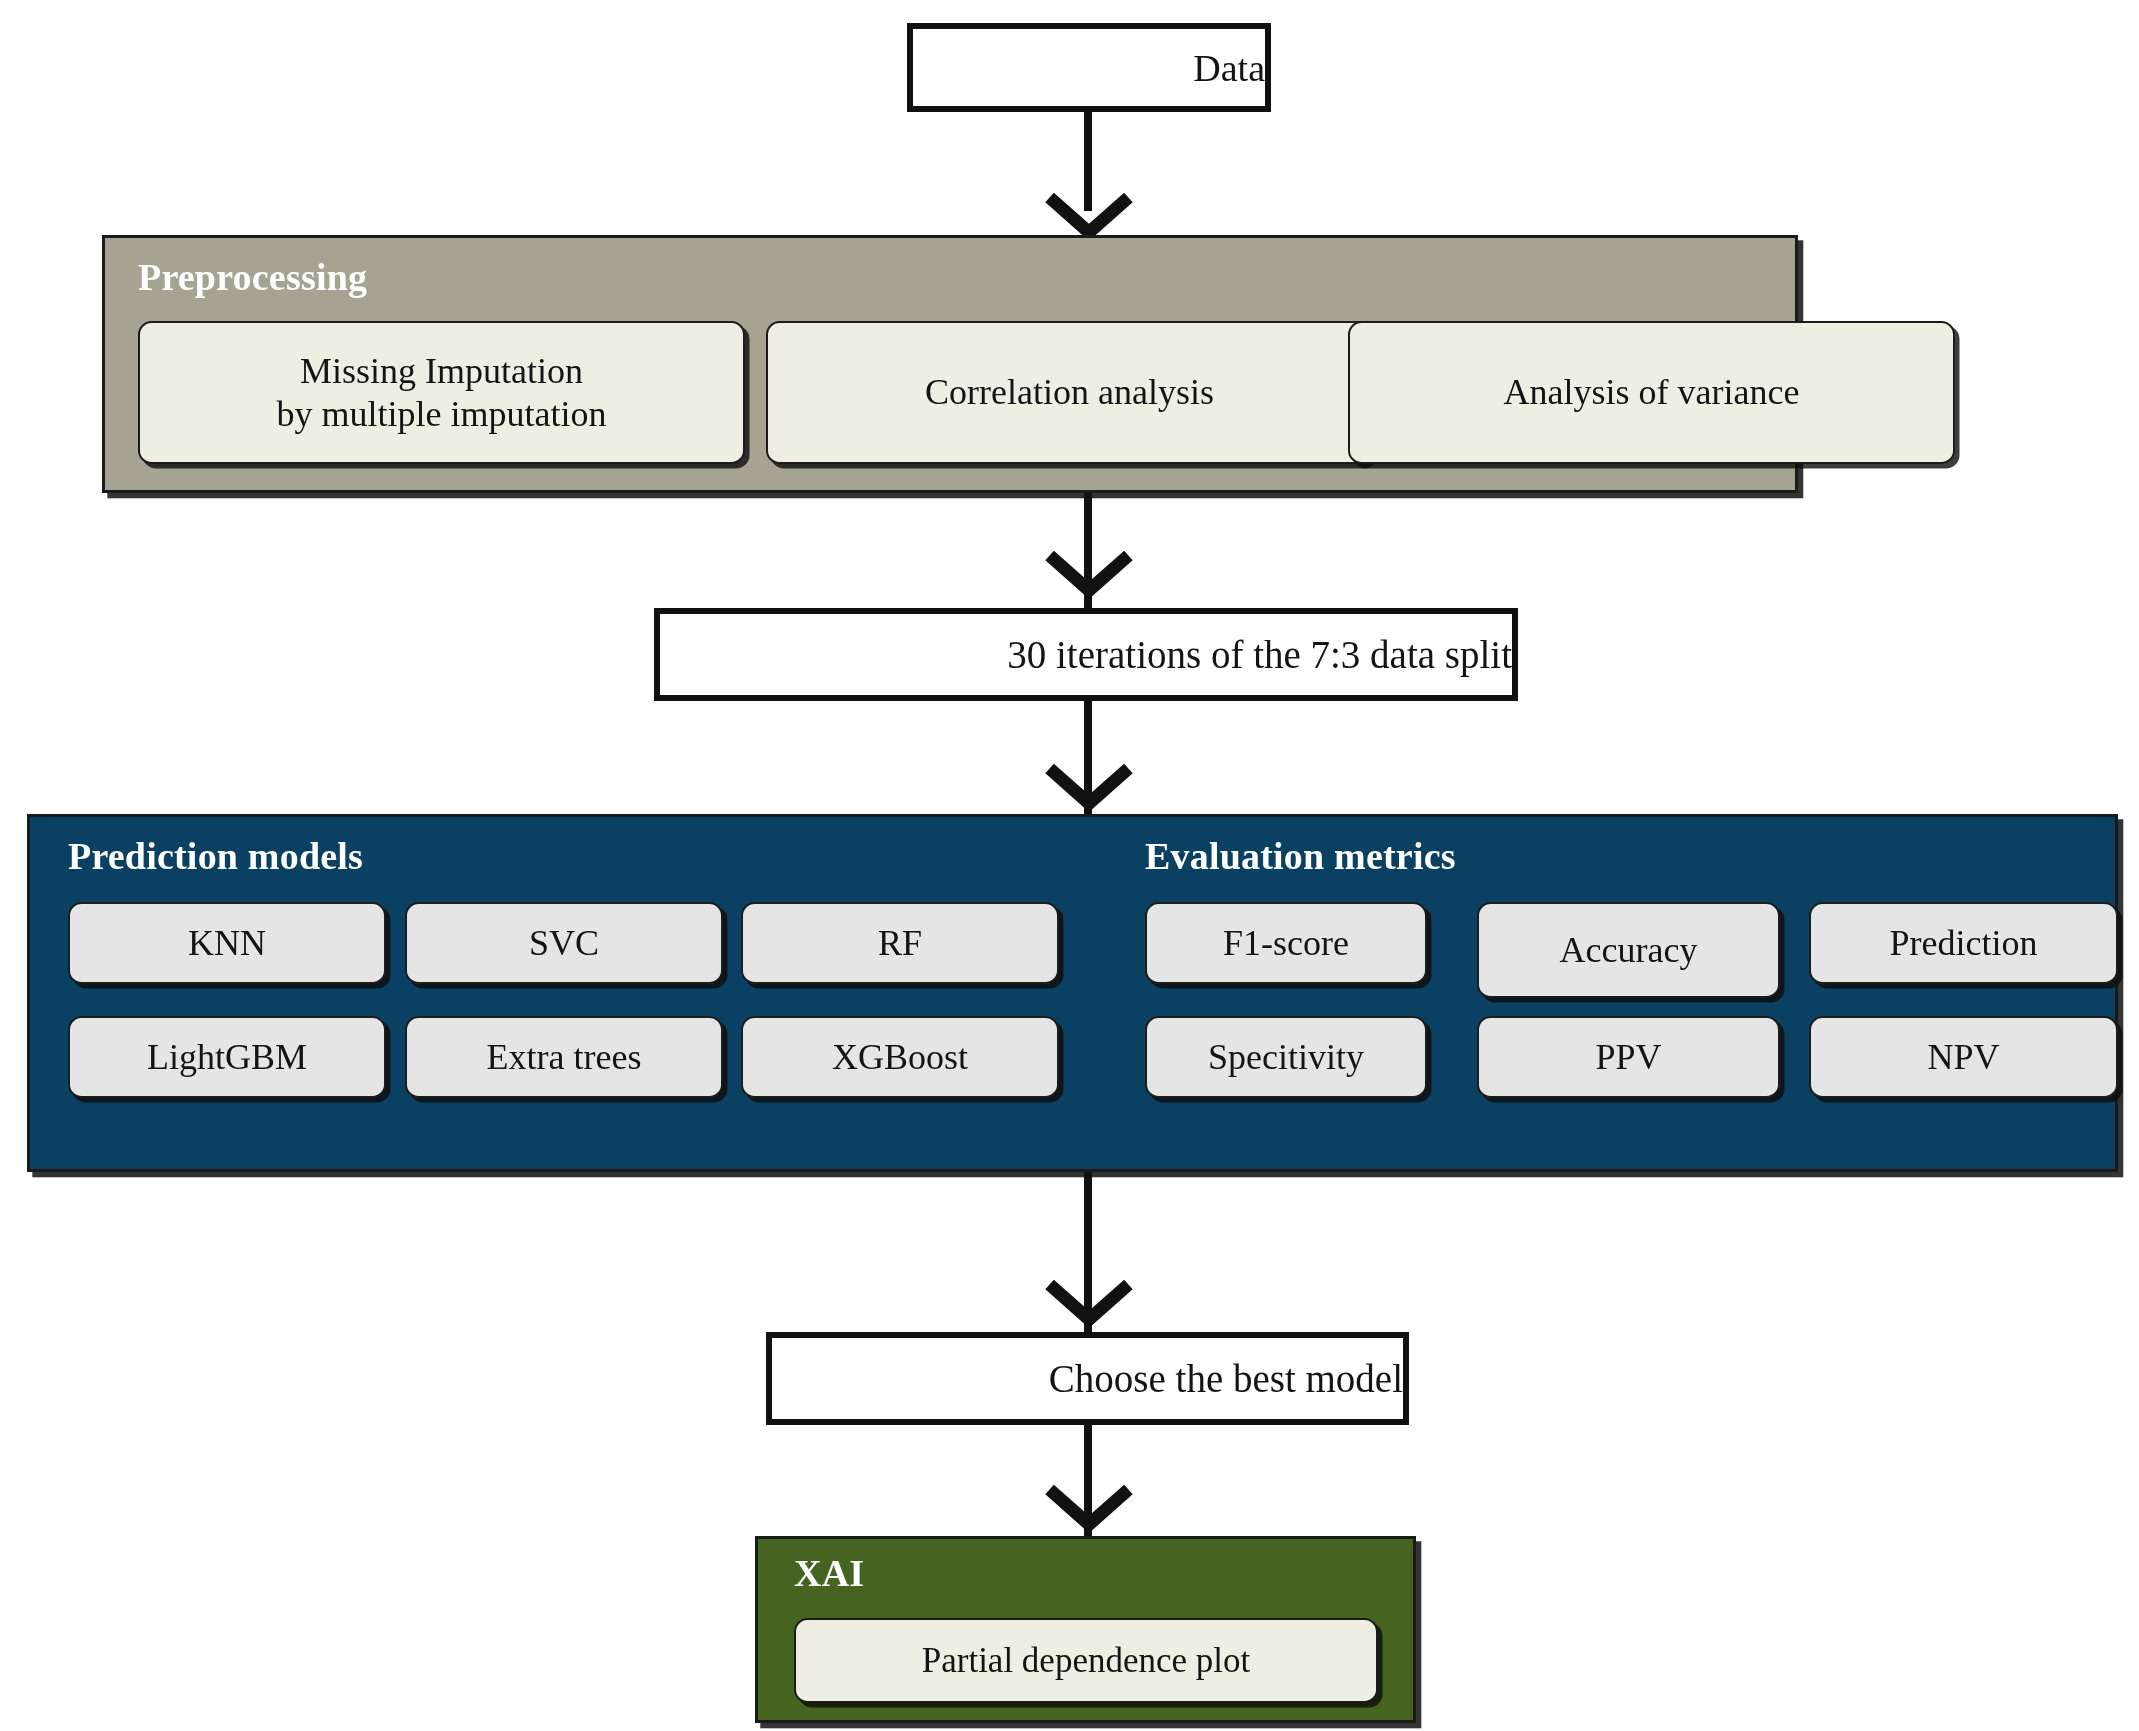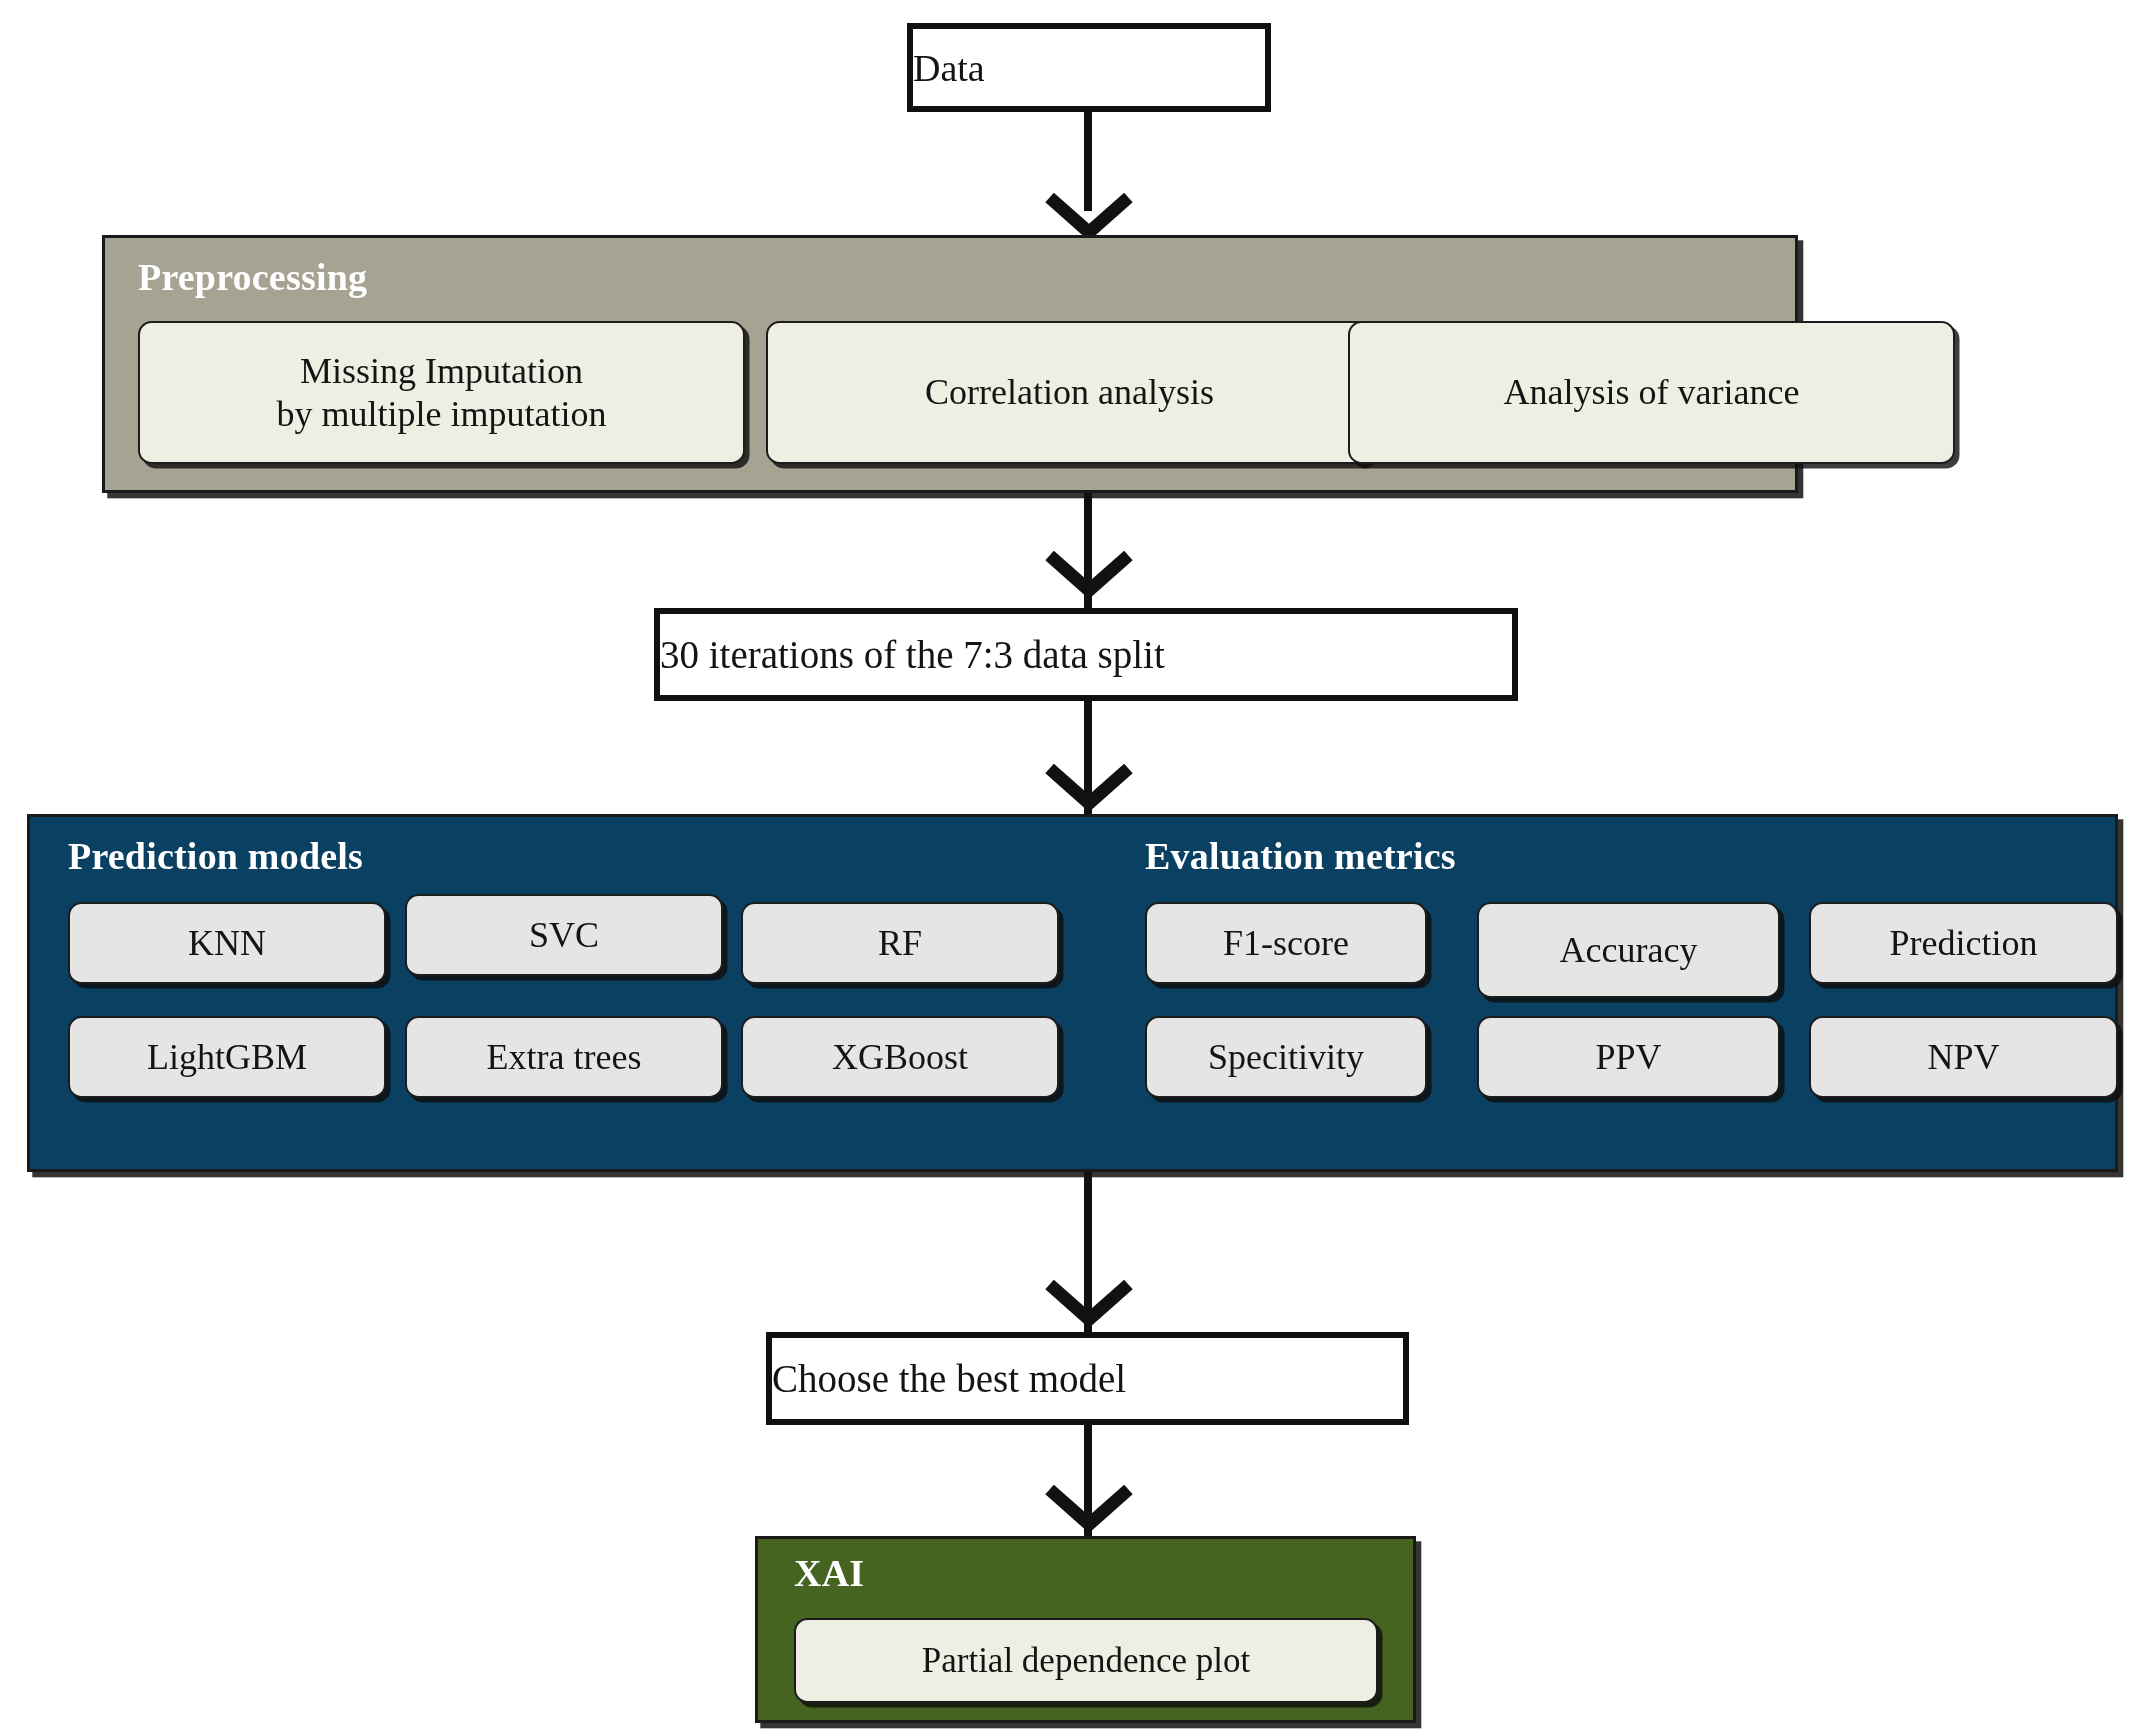--- a/index.html
+++ b/index.html
@@ -15,24 +15,25 @@
   .canvas { position: absolute; inset: 0; }
 
   
   .flowbox {
     position: absolute;
     background: #ffffff;
     border: 6.8px solid #111111;
     box-sizing: border-box;
     display: flex;
     align-items: center;
-    justify-content: flex-start;
+    justify-content: flex-end;
     color: #141414;
     white-space: nowrap;
     z-index: 4;
+    padding-left: 24px;
   }
 
   
   .panel {
     position: absolute;
     box-sizing: border-box;
     border: 3px solid #1a1a1a;
     box-shadow: 5.3px 5.3px 0 rgba(17,17,17,0.85);
     z-index: 3;
   }
@@ -147,21 +148,21 @@
     </svg>
   </div>
 
   <div class="panel panel-models" style="left:27px; top:814px; width:2091px; height:358px;">
 
     <div class="panel-title t-paneltitle" style="left:38px; top:16.7px;">Prediction models</div>
 
     <div class="chip chip-white t-chip" style="left:38px; top:85px; width:318px; height:82px;">
       <span>KNN</span>
     </div>
-    <div class="chip chip-white t-chip" style="left:375px; top:77px; width:318px; height:82px;">
+    <div class="chip chip-white t-chip" style="left:375px; top:85px; width:318px; height:82px;">
       <span>SVC</span>
     </div>
     <div class="chip chip-white t-chip" style="left:711px; top:85px; width:318px; height:82px;">
       <span>RF</span>
     </div>
 
     <div class="chip chip-white t-chip" style="left:38px; top:199px; width:318px; height:82px;">
       <span>LightGBM</span>
     </div>
     <div class="chip chip-white t-chip" style="left:375px; top:199px; width:318px; height:82px;">

